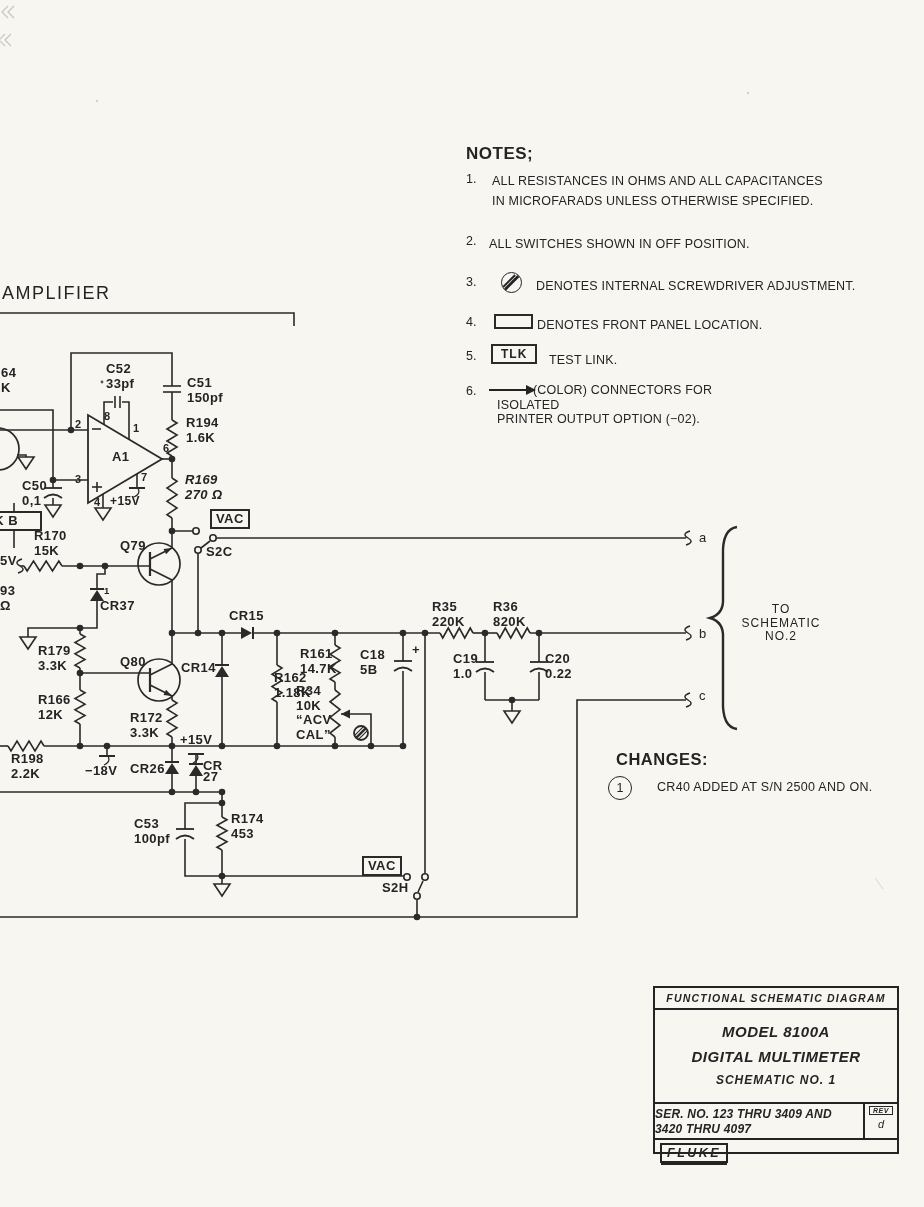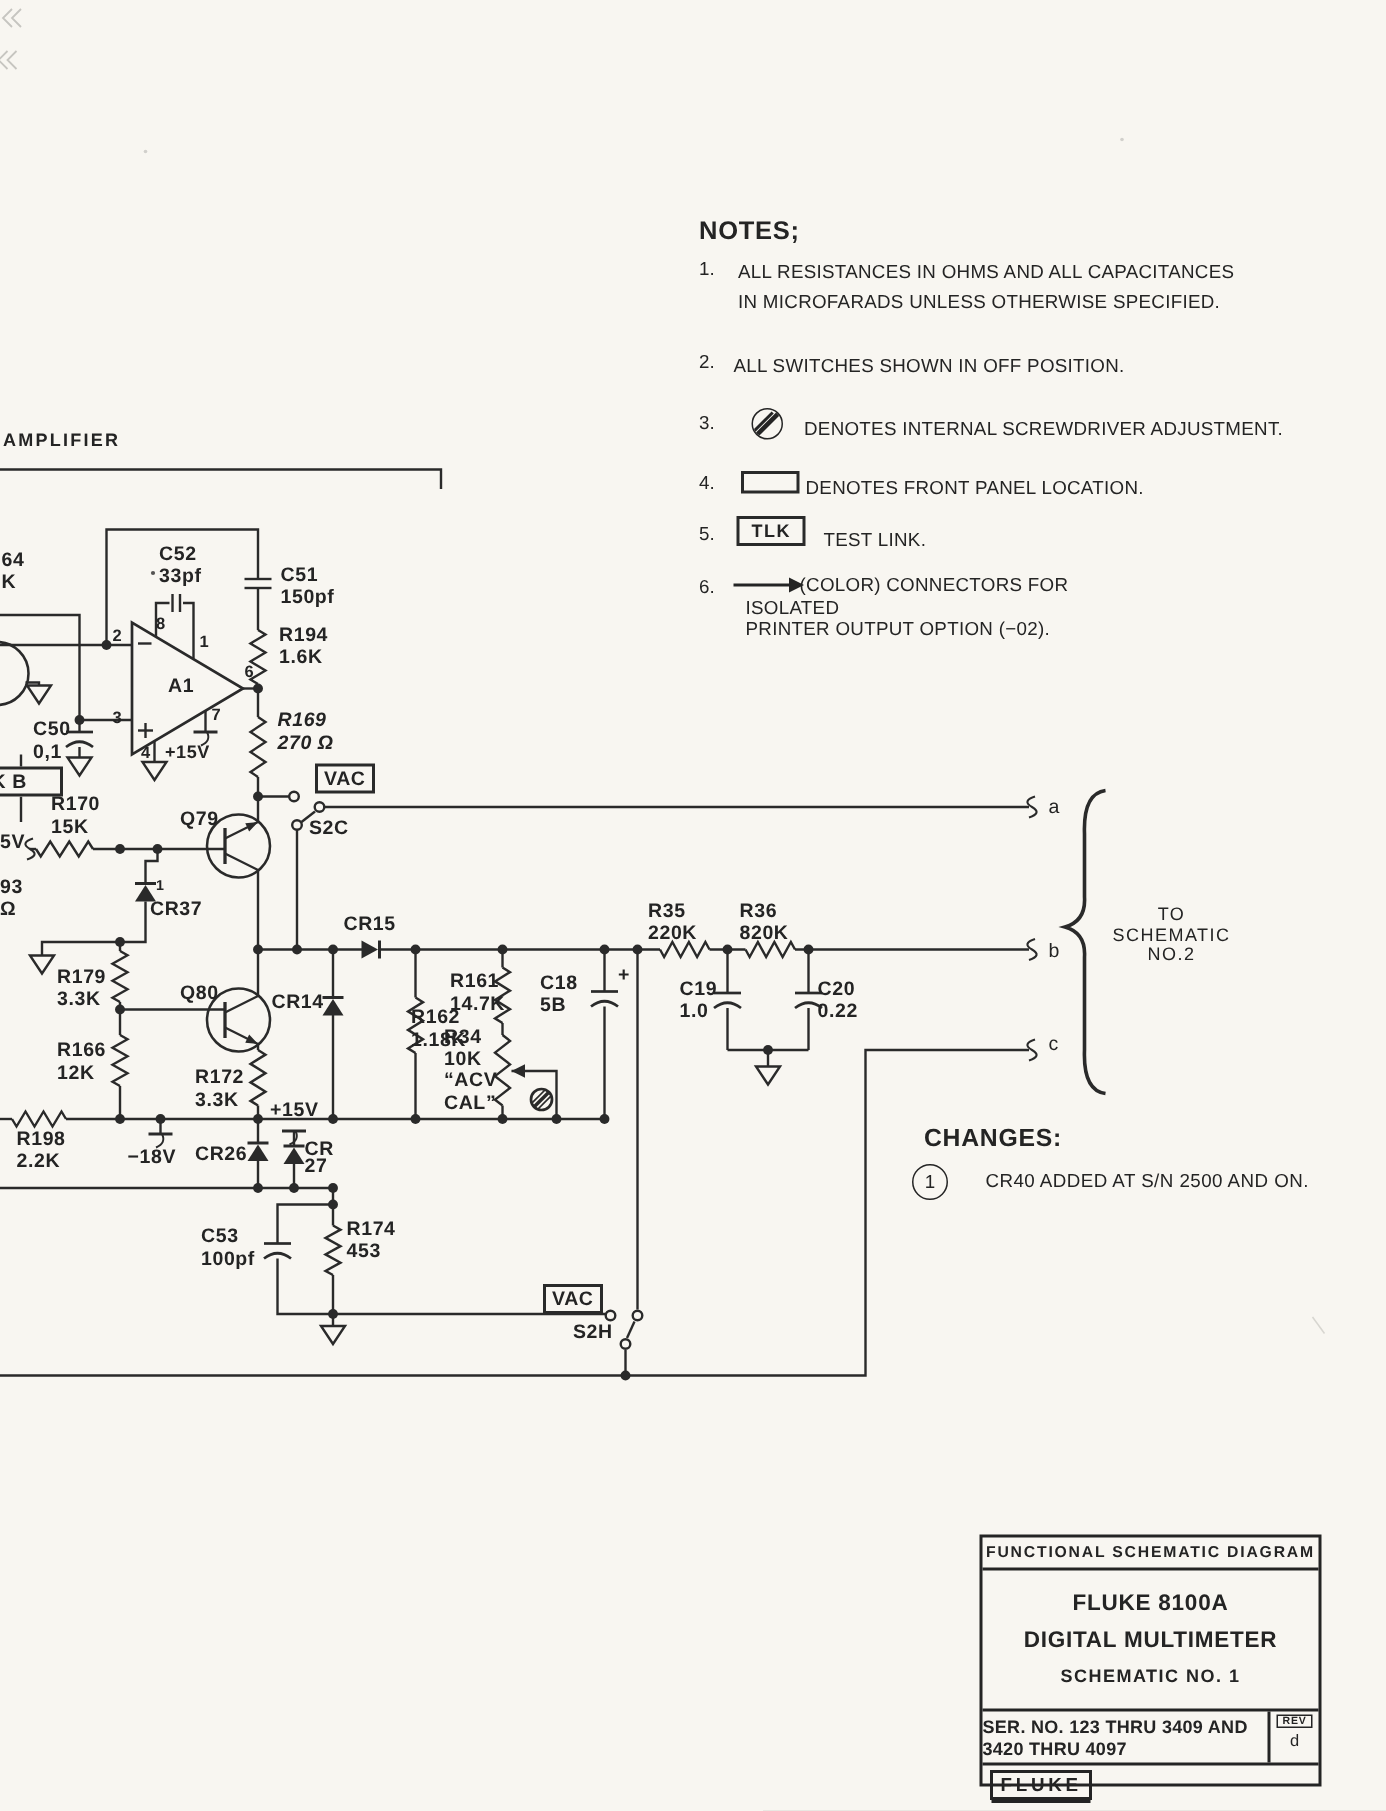--- a/index.html
+++ b/index.html
@@ -26,21 +26,21 @@
   .screw-sym::after{content:'';position:absolute;left:3px;top:-2px;width:1.5px;height:26px;background:#242424;transform:rotate(45deg);}
   .fp-box{width:35px;height:11px;border:2px solid #2a2a2a;background:#f8f6f1;}
   .tlk-box{border:2px solid #2a2a2a;padding:1px 8px;font-size:12px;font-weight:700;letter-spacing:1px;background:#f8f6f1;}
   .arrow-line{width:38px;height:2px;background:#242424;margin-top:6px;}
   .arrow-line::after{content:'';position:absolute;right:-9px;top:-4px;border-left:10px solid #242424;border-top:5px solid transparent;border-bottom:5px solid transparent;}
   
   .chead{font-size:16.5px;font-weight:700;letter-spacing:.5px;}
   .cflag{width:22px;height:22px;border:1.7px solid #242424;border-radius:50%;text-align:center;line-height:22px;font-size:12.5px;}
   .ctext{font-size:12.5px;letter-spacing:.3px;}
   
-  .tb{position:absolute;left:653px;top:1023px;width:228px;height:168px;border:2.5px solid #242424;background:#f8f6f1;z-index:3;box-sizing:border-box;}
+  .tb{position:absolute;left:653px;top:986px;width:246px;height:168px;border:2.5px solid #242424;background:#f8f6f1;z-index:3;box-sizing:border-box;font-style:italic;}
   .tb-header{height:20px;line-height:20px;border-bottom:2.5px solid #242424;text-align:center;font-weight:700;font-size:10.5px;letter-spacing:1.2px;}
   .tb-main{height:79px;border-bottom:2.5px solid #242424;text-align:center;}
   .tb-model{margin-top:13px;font-size:15px;font-weight:700;letter-spacing:.5px;}
   .tb-product{margin-top:8px;font-size:15px;font-weight:700;letter-spacing:.5px;}
   .tb-schno{margin-top:8px;font-size:12px;font-weight:700;letter-spacing:1px;}
   .tb-ser{height:34px;border-bottom:2.5px solid #242424;display:flex;}
   .tb-ser-left{flex:1;text-align:left;font-size:12px;font-weight:700;line-height:15px;padding-top:3px;letter-spacing:.2px;}
   .tb-ser-right{width:32px;border-left:2.5px solid #242424;display:flex;flex-direction:column;align-items:center;}
   .tb-rev{border:1.5px solid #242424;font-size:7px;font-weight:700;padding:0 3px;margin-top:2px;letter-spacing:.5px;}
   .tb-revval{font-size:11px;margin-top:3px;}
@@ -246,21 +246,21 @@
       <path d="M737,527 Q722,529 723,556 L723,598 Q724,614 710,618 Q724,622 723,638 L723,700 Q722,727 737,729" fill="none" stroke="#2a2a2a" stroke-width="2.4"></path>
       <circle cx="102" cy="382" r="1.4" fill="#2a2a2a" opacity="0.8"></circle>
       <path d="M8,6 L2,12 L8,18 M14,6 L8,12 L14,18" stroke="#8a8a86" stroke-width="1.2" fill="none" opacity="0.45"></path>
       <path d="M5,34 L-1,40 L5,46 M11,34 L5,40 L11,46" stroke="#8a8a86" stroke-width="1.2" fill="none" opacity="0.45"></path>
       <circle cx="97" cy="101" r="1.2" fill="#8a8a86" opacity="0.35"></circle>
       <circle cx="748" cy="93" r="1.2" fill="#8a8a86" opacity="0.35"></circle>
       <path d="M875,878 L883,889" stroke="#8a8a86" stroke-width="1" fill="none" opacity="0.3"></path>
     </svg>
 
   <div id="label-layer">
-      <div class="slabel" style="left: 2px; top: 286px; font-size: 12px; letter-spacing: 1.5px; font-weight: 700;">AMPLIFIER</div>
+      <div class="slabel" style="left: 2px; top: 286px; font-size: 18px; letter-spacing: 1.5px; font-weight: 400;">AMPLIFIER</div>
       <div class="slabel" style="left: 106px; top: 362px;">C52
 33pf</div>
       <div class="slabel" style="left: 187px; top: 376px;">C51
 150pf</div>
       <div class="slabel" style="left: 186px; top: 416px;">R194
 1.6K</div>
       <div class="slabel" style="left: 185px; top: 473px; font-style: italic;">R169
 270 Ω</div>
       <div class="slabel" style="left: 112px; top: 450px;">A1</div>
       <div class="slabel" style="left: 75px; top: 417px; font-size: 11px;">2</div>
@@ -365,21 +365,21 @@
 
   <div>
     <div class="abs chead" style="left:616px;top:750px">CHANGES:</div>
     <div class="abs cflag" style="left:608px;top:776px">1</div>
     <div class="abs ctext" style="left:657px;top:780px">CR40 ADDED AT S/N 2500 AND ON.</div>
   </div>
 
   <div class="tb">
     <div class="tb-header">FUNCTIONAL SCHEMATIC DIAGRAM</div>
     <div class="tb-main">
-      <div class="tb-model">FLUKE 8100A</div>
+      <div class="tb-model">MODEL 8100A</div>
       <div class="tb-product">DIGITAL MULTIMETER</div>
       <div class="tb-schno">SCHEMATIC NO. 1</div>
     </div>
     <div class="tb-ser">
       <div class="tb-ser-left">
         <div>SER. NO. 123 THRU 3409 AND</div>
         <div>3420 THRU 4097</div>
       </div>
       <div class="tb-ser-right">
         <div class="tb-rev">REV</div>

